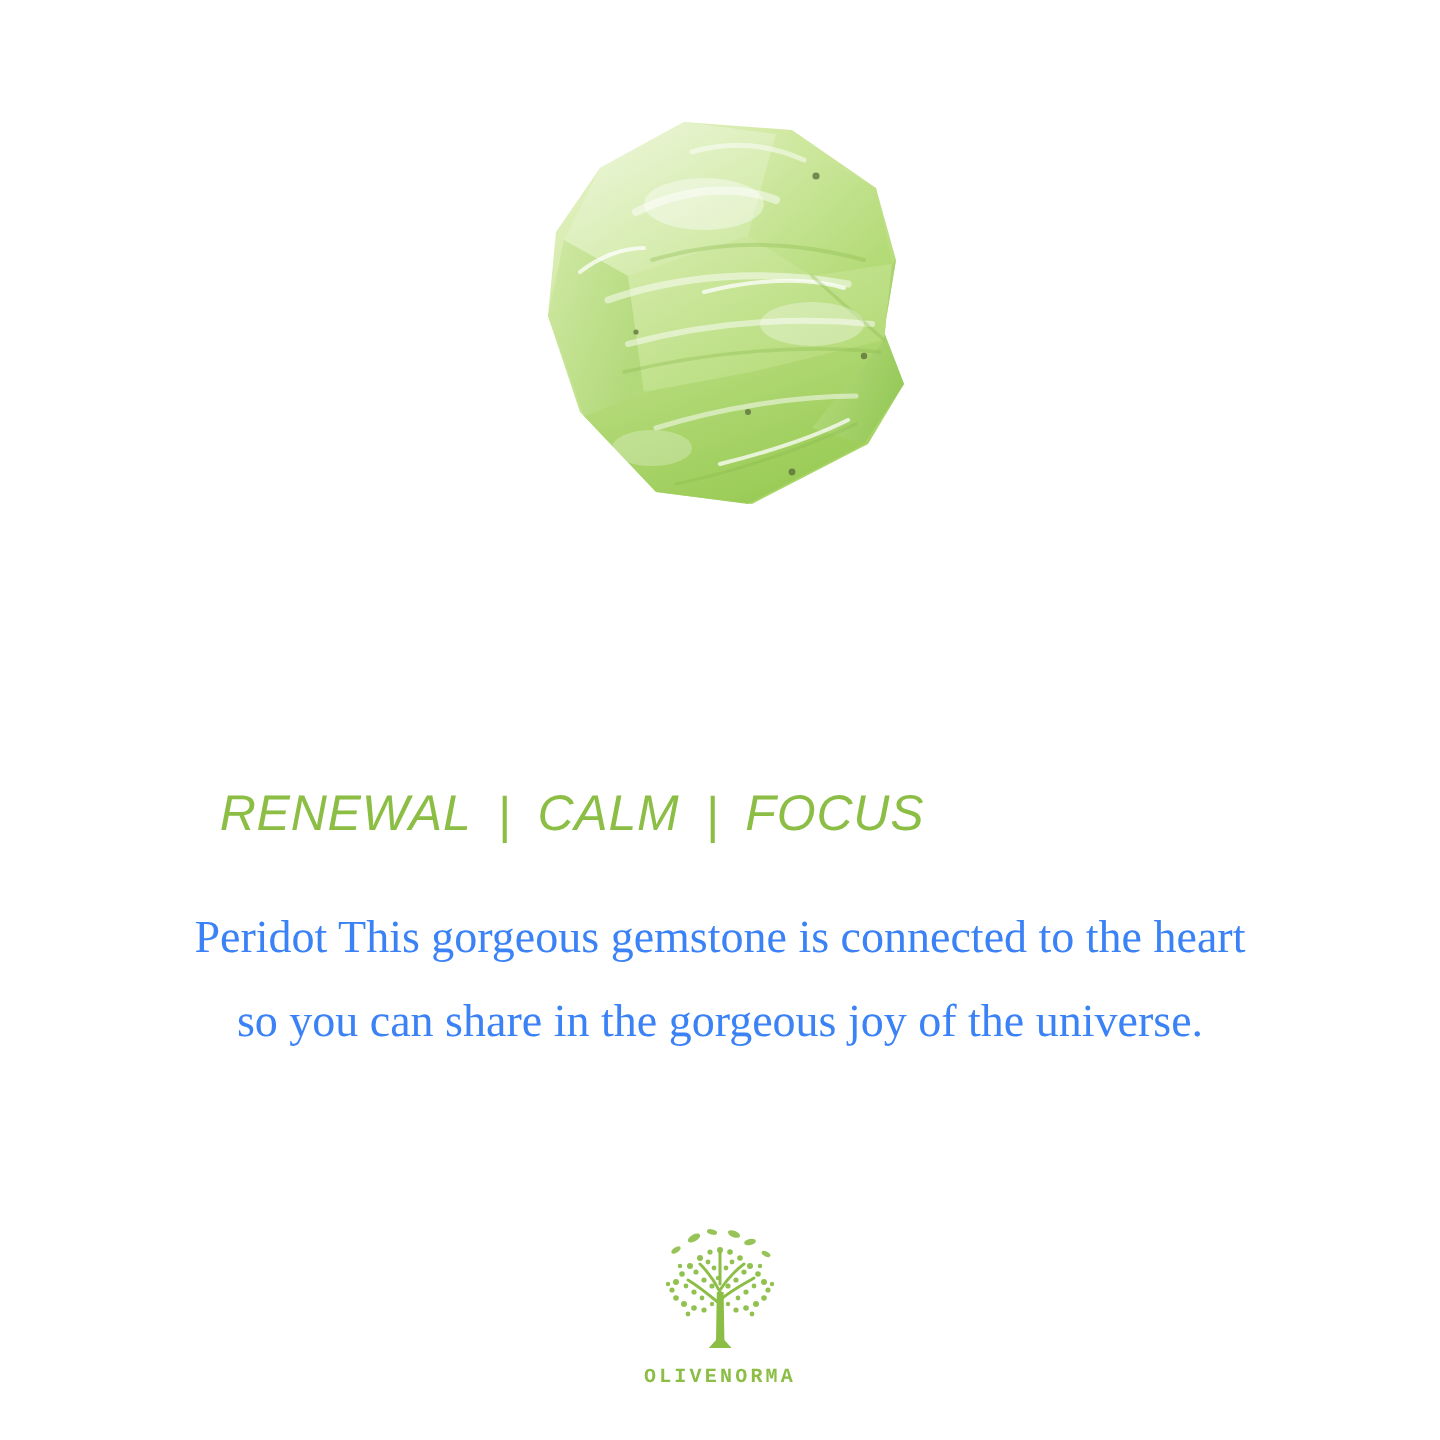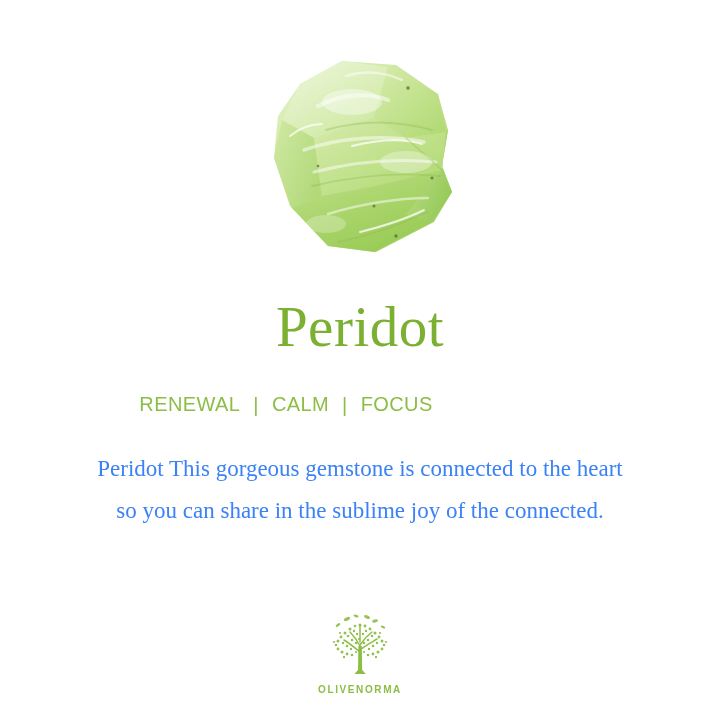--- a/index.html
+++ b/index.html
@@ -53,25 +53,26 @@
   }
 
   
   .keywords {
     position: absolute;
     top: 393px;
     left: 0;
     width: 572px;
     text-align: center;
     font-family: "Liberation Sans", sans-serif;
-    font-size: 20px;
+    font-size: 25px;
     font-weight: 400;
     color: #8cbe46;
     letter-spacing: 0.4px;
     white-space: nowrap;
+    font-style: italic;
   }
   .keywords .kw { display: inline-block; }
   .keywords .sep {
     display: inline-block;
     margin: 0 13px;
     color: #8cbe46;
     font-weight: 300;
     transform: translateY(1px);
   }
 
@@ -99,21 +100,21 @@
     flex-direction: column;
     align-items: center;
   }
   .logo-mark {
     width: 74px;
     height: 70px;
     display: block;
   }
   .logo-word {
     margin-top: 2px;
-    font-family: Liberation Sans, sans-serif;
+    font-family: Liberation Mono, monospace;
     font-size: 10px;
     font-weight: 700;
     letter-spacing: 1.6px;
     color: #8cbe46;
     text-align: center;
   }
 </style>
 </head>
 <body>
 
@@ -192,29 +193,28 @@
       <g fill="#5a6b3a" opacity="0.75">
         <circle cx="152" cy="42" r="1.8"></circle>
         <circle cx="176" cy="132" r="1.6"></circle>
         <circle cx="118" cy="160" r="1.5"></circle>
         <circle cx="140" cy="190" r="1.7"></circle>
         <circle cx="62" cy="120" r="1.3"></circle>
       </g>
     </svg>
   </div>
 
-  <div class="title">Peridot</div>
 
   <div class="keywords">
     <span class="kw">RENEWAL</span><span class="sep">|</span><span class="kw">CALM</span><span class="sep">|</span><span class="kw">FOCUS</span>
   </div>
 
   <div class="body-copy">
     <span class="line">Peridot This gorgeous gemstone is connected to the heart</span>
-    <span class="line">so you can share in the sublime joy of the connected.</span>
+    <span class="line">so you can share in the gorgeous joy of the universe.</span>
   </div>
 
   <div class="logo">
     <svg class="logo-mark" viewBox="0 0 74 70" xmlns="http://www.w3.org/2000/svg">
       <g fill="#8cbe46">
 
         <path d="M35.4 34 L35.0 58 L31.4 62 L42.8 62 L39.2 58 L38.8 34 Z"></path>
 
         <g stroke="#8cbe46" stroke-width="1.5" fill="none" stroke-linecap="round">
           <path d="M37 40 C31 35 26 31 21 28"></path>

